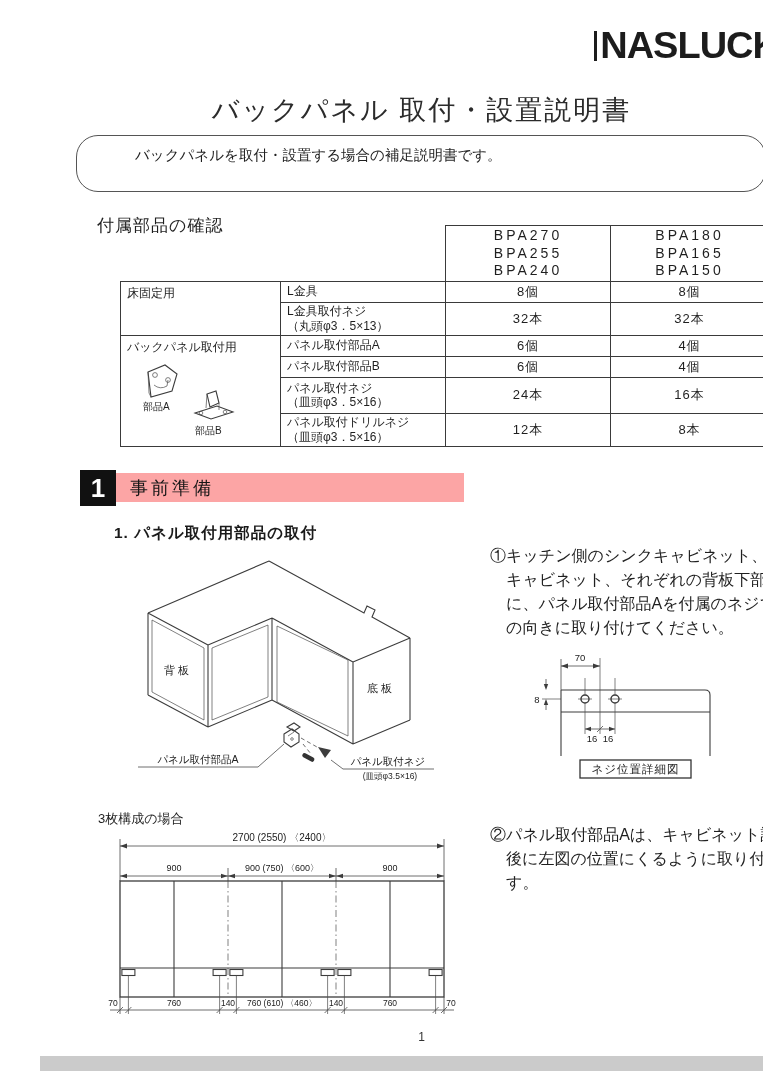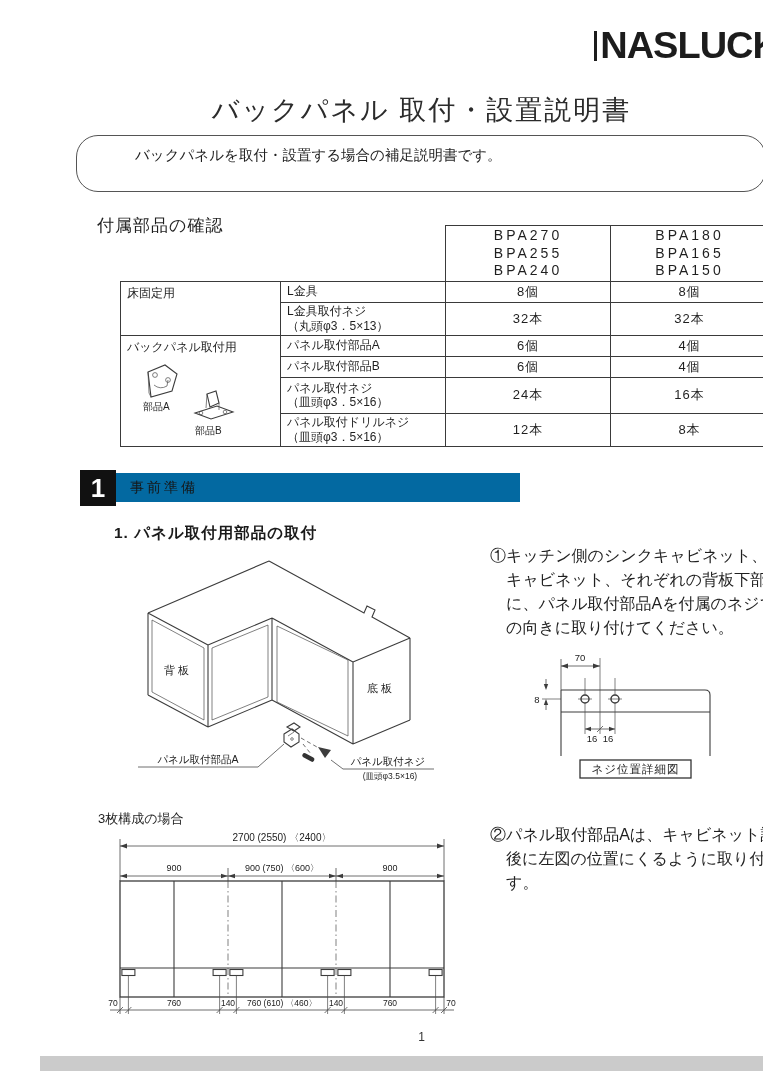--- a/index.html
+++ b/index.html
@@ -35,23 +35,23 @@
   table.parts .qty{text-align:center;font-size:13px;letter-spacing:1px;}
   tr.hrow{height:54px;} tr.rh1{height:21px;} tr.rh2{height:33px;}
   tr.rh3{height:19px;} tr.rh4{height:19px;} tr.rh5{height:36px;} tr.rh6{height:33px;}
   .pcap{position:absolute;font-size:10px;color:#1f1f1f;}
   .picon{position:absolute;}
 
   
   .sec-box{top:470px;left:40px;width:36px;height:36px;background:#111;color:#fff;
            font-size:26px;font-weight:bold;display:flex;align-items:center;
            justify-content:center;}
-  .sec-bar{top:473px;left:76px;width:404px;height:29px;background:#0369a1;
+  .sec-bar{top:473px;left:76px;width:348px;height:29px;background:#fca5a5;
            display:flex;align-items:center;padding-left:14px;box-sizing:border-box;
-           font-size:14px;color:#161616;letter-spacing:3px;}
+           font-size:18px;color:#161616;letter-spacing:3px;}
   .subsec{top:523px;left:74px;font-size:15.5px;font-weight:bold;color:#1a1a1a;
           letter-spacing:1px;}
 
   
   .step{left:450px;width:296px;font-size:16px;line-height:1.5;color:#1f1f1f;
         text-indent:-1em;padding-left:1em;}
   .step1{top:544px;} .step2{top:823px;}
 
   .layout-heading{top:810px;left:58px;font-size:13px;color:#1f1f1f;}
   .pageno{top:1030px;left:0;width:763px;text-align:center;font-size:12px;color:#333;}

